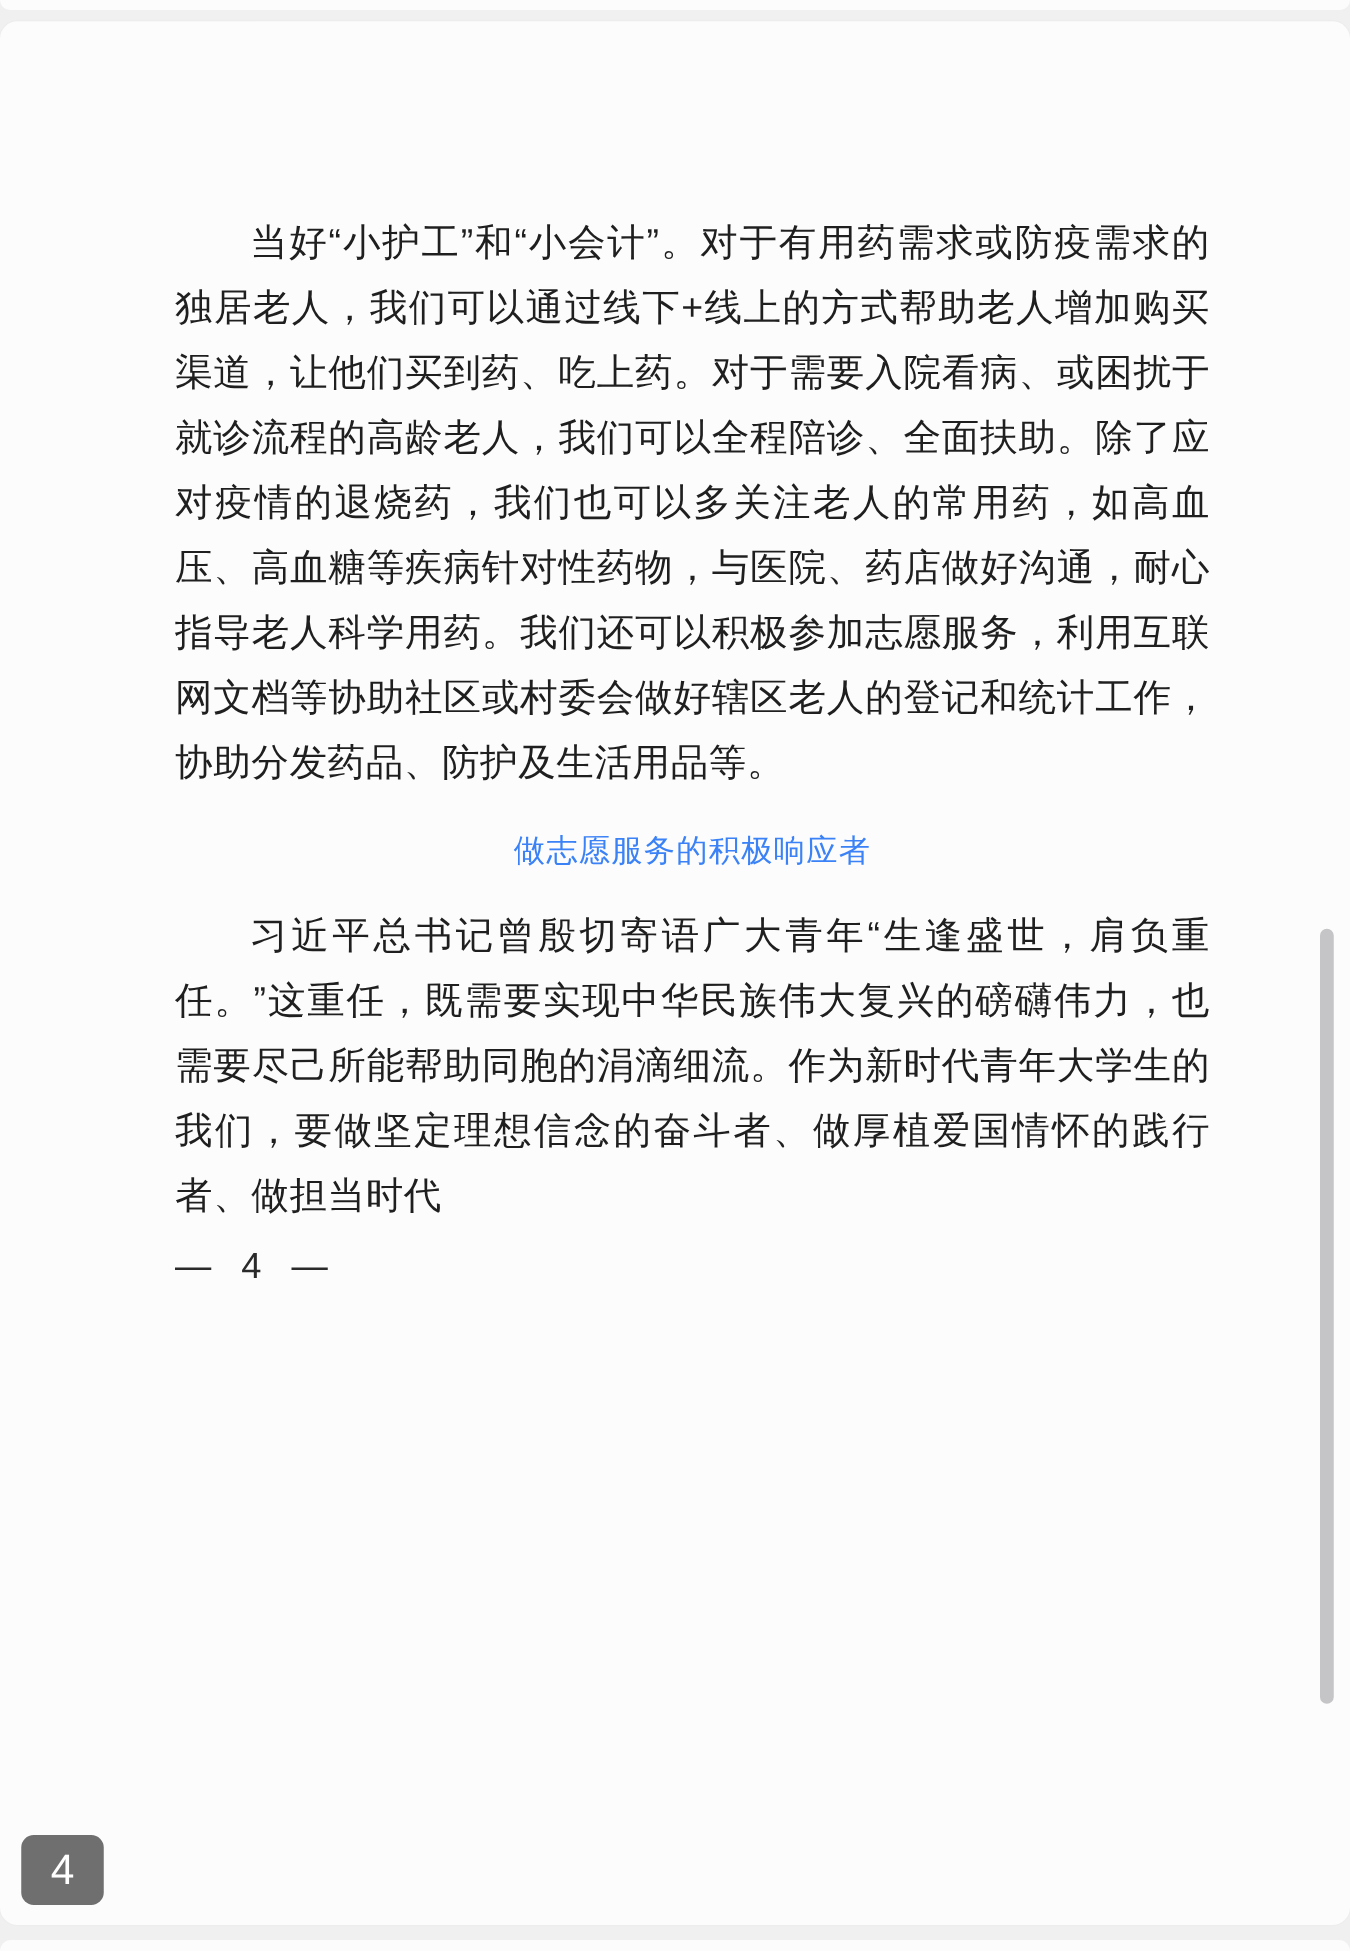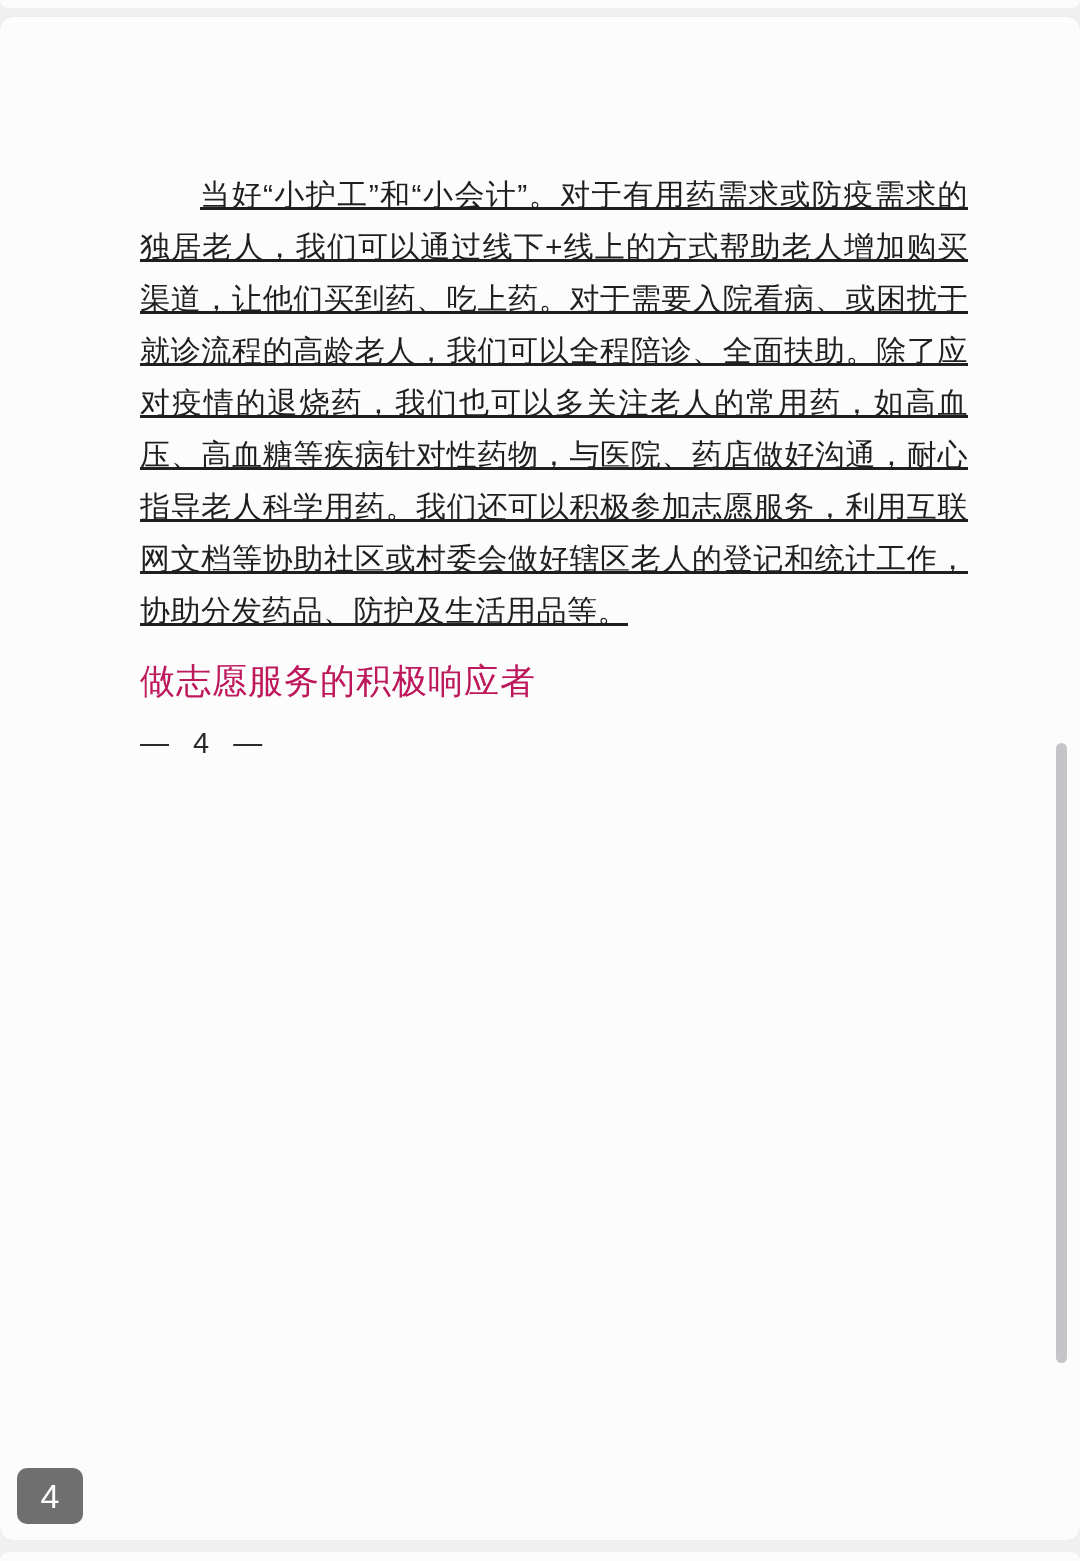--- a/index.html
+++ b/index.html
@@ -36,28 +36,28 @@
   }
   .para {
     margin: 0;
     font-size: 30px;
     line-height: 52px;
     color: #1f1f1f;
     text-align: justify;
     text-indent: 2em;
     word-break: break-all;
     letter-spacing: 0.5px;
-    text-decoration: underline;
   }
   .heading {
     margin: 18px 0 16px 0;
-    font-size: 35px;
+    font-size: 25px;
     line-height: 52px;
     font-weight: 400;
-    color: #be185d;
+    text-align: center;
+    color: #3b82f6;
     letter-spacing: 1px;
   }
   .pagenum {
     margin-top: 10px;
     font-size: 29px;
     line-height: 40px;
     color: #2a2a2a;
     letter-spacing: 8px;
   }
   .next-page-edge {
@@ -96,20 +96,21 @@
 </style>
 </head>
 <body>
 
 <div class="prev-page-edge"></div>
 
 <div class="page">
   <div class="content">
     <p class="para">当好“小护工”和“小会计”。对于有用药需求或防疫需求的独居老人，我们可以通过线下+线上的方式帮助老人增加购买渠道，让他们买到药、吃上药。对于需要入院看病、或困扰于就诊流程的高龄老人，我们可以全程陪诊、全面扶助。除了应对疫情的退烧药，我们也可以多关注老人的常用药，如高血压、高血糖等疾病针对性药物，与医院、药店做好沟通，耐心指导老人科学用药。我们还可以积极参加志愿服务，利用互联网文档等协助社区或村委会做好辖区老人的登记和统计工作，协助分发药品、防护及生活用品等。</p>
     <h2 class="heading">做志愿服务的积极响应者</h2>
+    <p class="para">习近平总书记曾殷切寄语广大青年“生逢盛世，肩负重任。”这重任，既需要实现中华民族伟大复兴的磅礴伟力，也需要尽己所能帮助同胞的涓滴细流。作为新时代青年大学生的我们，要做坚定理想信念的奋斗者、做厚植爱国情怀的践行者、做担当时代</p>
     <div class="pagenum">— 4 —</div>
   </div>
 </div>
 
 <div class="next-page-edge"></div>
 
 <div class="badge">
   <span>4</span>
 </div>
 

